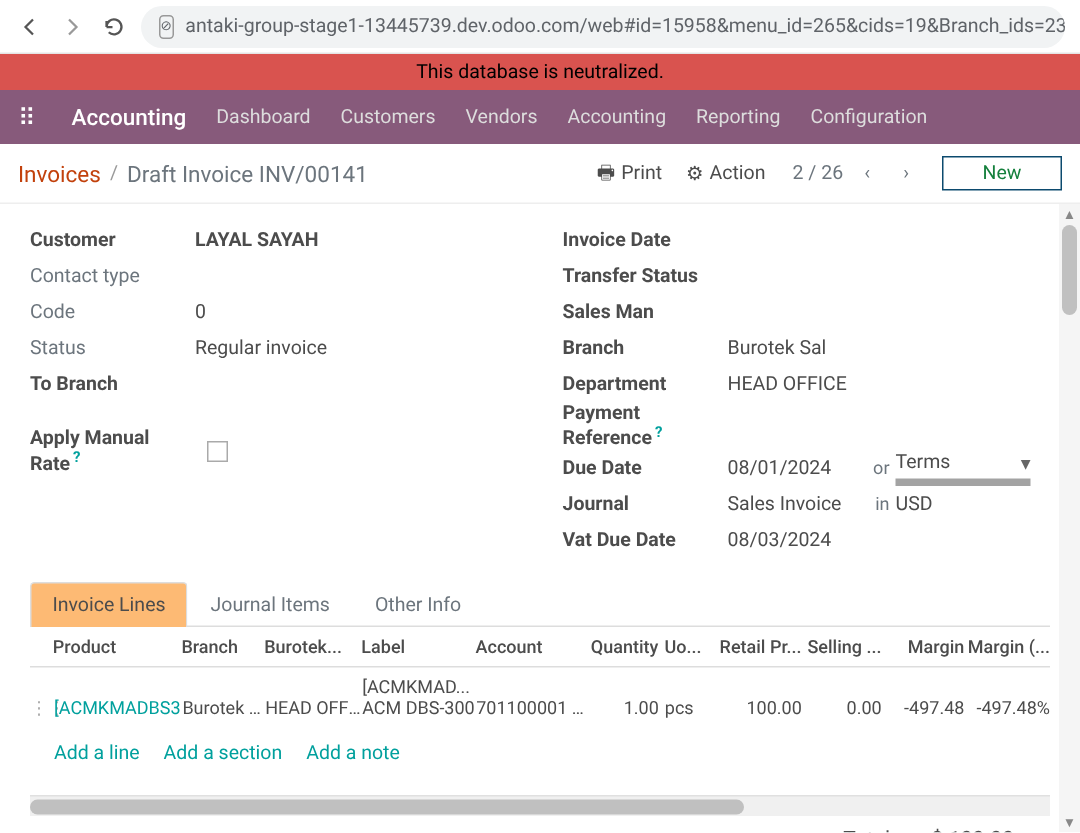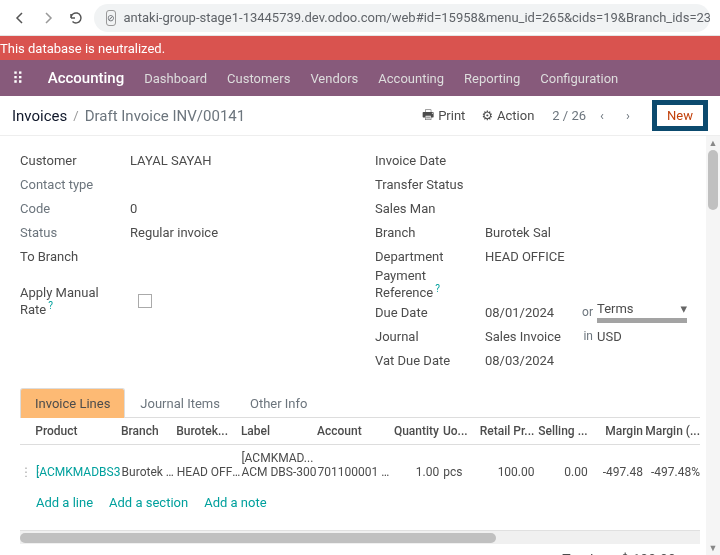--- a/index.html
+++ b/index.html
@@ -1,43 +1,43 @@
 <!DOCTYPE html>
 <html><head>
 <meta charset="utf-8">
 <style>
 *{box-sizing:border-box;margin:0;padding:0;font-family:-apple-system,BlinkMacSystemFont,"Segoe UI",Roboto,sans-serif}
 body{width:720px;height:555px;overflow:hidden;font-size:13px;color:#4c4c4c;background:#fff}
 .browser-bar{height:36px;display:flex;align-items:center;gap:8px;padding:0 10px;background:#fff;border-bottom:1px solid #e5e5e5}
 .br-icon{width:20px;height:20px;display:flex;align-items:center;justify-content:center;color:#555;border-radius:50%}
 .url-bar{flex:1;display:flex;align-items:center;gap:8px;height:28px;border-radius:14px;background:#f1f3f4;padding:0 12px;color:#5f6368;font-size:13px;overflow:hidden;white-space:nowrap}
 .url-icon{width:16px;height:16px;border:1px solid #999;border-radius:3px;display:flex;align-items:center;justify-content:center;font-size:9px}
-.warn-banner{height:24px;background:#d9534f;color:#ffffff;display:flex;align-items:center;justify-content:flex-start;font-size:13px}
+.warn-banner{height:24px;background:#d9534f;color:#000000;display:flex;align-items:center;justify-content:center;font-size:13px}
 .nav{height:36px;background:#875a7b;color:#fff;display:flex;align-items:center;padding:0 12px;gap:20px;font-size:13px}
 .nav-apps{font-size:16px;margin-right:4px}
 .nav-app-name{font-weight:500;font-size:15px}
 .nav-item{color:#ddd;cursor:pointer}
 .crumb-bar{height:40px;display:flex;align-items:center;padding:0 12px;gap:6px;border-bottom:1px solid #eee}
-.crumb-link{color:#0f172a;font-size:15px}
+.crumb-link{color:#c2410c;font-size:15px}
 .crumb-sep{color:#999}
 .crumb-cur{color:#6c757d;font-size:15px}
 .crumb-spacer{flex:1}
 .crumb-act{color:#4c4c4c;display:flex;align-items:center;gap:4px;font-size:13px;cursor:pointer}
 .pager{display:flex;align-items:center;gap:6px;color:#6c757d;font-size:13px}
 .pg-btn{width:20px;height:24px;display:flex;align-items:center;justify-content:center;color:#6c757d;cursor:pointer}
-.btn-new{border:5px solid #0c4a6e;color:#c2410c;background:#fff;padding:3px 10px;font-size:13px;cursor:pointer}
+.btn-new{border:1px solid #0c4a6e;color:#15803d;background:#fff;padding:3px 26px;font-size:13px;cursor:pointer}
 .content{position:relative;height:419px;overflow:hidden}
 .sheet{padding:12px 20px 0 20px}
 .two-col{display:flex;gap:30px}
 .col{flex:1}
 .fld{display:flex;align-items:center;min-height:24px;font-size:13px}
 .fld-l{width:110px;color:#6c757d}
-.fld-l.bold{color:#4c4c4c;font-weight:400}
+.fld-l.bold{color:#4c4c4c;font-weight:700}
 .fld-v{color:#4c4c4c}
-.fld-v.bold{font-weight:400}
+.fld-v.bold{font-weight:700}
 .help-q{color:#00a09d;font-size:10px;vertical-align:super;margin-left:2px}
 .sub-l{width:26px;color:#6c757d;font-size:12px;text-align:right;padding-right:4px}
 .terms-select{border:none;border-bottom:5px solid #a3a3a3;width:90px;color:#4c4c4c;font-size:13px;padding-bottom:2px}
 .apply-row{margin-top:17px}
 .chk{width:14px;height:14px;border:1px solid #aaa;background:#fff;margin-left:8px}
 .tabs{display:flex;border-bottom:1px solid #ddd;margin:16px 0 0 0}
 .tab{padding:7px 14px;font-size:13px;color:#6c757d;cursor:pointer;border:1px solid transparent;border-bottom:none;margin-bottom:-1px}
 .tab.active{border-color:#ddd;background:#fdba74;color:#4c4c4c;border-radius:3px 3px 0 0}
 .grid-head,.grid-row{display:flex;padding:6px 0;font-size:12px;align-items:flex-end}
 .grid-head{border-bottom:1px solid #ddd;color:#4c4c4c;font-weight:500}

